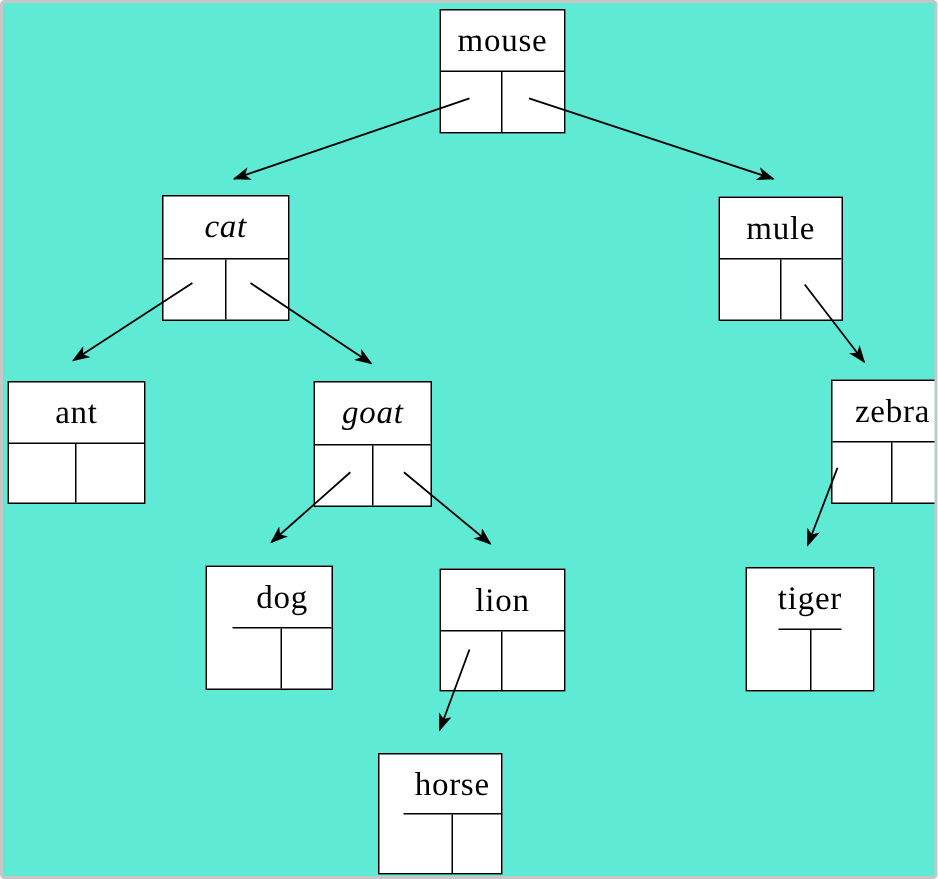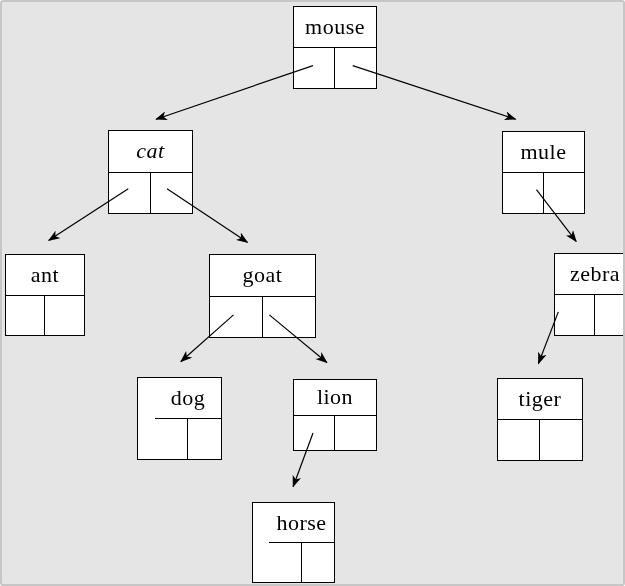--- a/index.html
+++ b/index.html
@@ -6,21 +6,21 @@
     margin: 0;
     padding: 0;
     background: #ffffff;
     font-family: "Liberation Serif", "DejaVu Serif", serif;
   }
   .canvas {
     position: relative;
     width: 625px;
     height: 586px;
     box-sizing: border-box;
-    background: #e5e5e5;
+    background: #5eead4;
     border: 2px solid #c6c6c6;
     border-radius: 3px;
     overflow: hidden;
   }
   .edges-layer {
     position: absolute;
     left: 0;
     top: 0;
     width: 100%;
     height: 100%;
@@ -89,63 +89,63 @@
           <div class="cell right"></div>
         </div>
       </div>
       <div class="node" style="left: 106px; top: 128px; width: 85px; height: 84px; font-style: italic;">
         <div class="node-label">cat</div>
         <div class="node-cells">
           <div class="cell left"></div>
           <div class="cell right"></div>
         </div>
       </div>
-      <div class="node" style="left: 477px; top: 129px; width: 83px; height: 83px; margin-left: 23px;">
+      <div class="node" style="left: 477px; top: 129px; width: 83px; height: 83px;">
         <div class="node-label">mule</div>
         <div class="node-cells">
           <div class="cell left"></div>
           <div class="cell right"></div>
         </div>
       </div>
-      <div class="node" style="left: 3px; top: 252px; width: 80px; height: 82px;">
+      <div class="node" style="left: 3px; top: 252px; width: 92px; height: 82px;">
         <div class="node-label">ant</div>
         <div class="node-cells">
           <div class="cell left"></div>
           <div class="cell right"></div>
         </div>
       </div>
-      <div class="node" style="left: 207px; top: 252px; width: 107px; height: 84px;">
+      <div class="node" style="left: 207px; top: 252px; width: 79px; height: 84px; font-style: italic;">
         <div class="node-label">goat</div>
         <div class="node-cells">
           <div class="cell left"></div>
           <div class="cell right"></div>
         </div>
       </div>
       <div class="node" style="left: 538px; top: 251px; width: 82px; height: 83px; margin-left: 14px;">
         <div class="node-label">zebra</div>
         <div class="node-cells">
           <div class="cell left"></div>
           <div class="cell right"></div>
         </div>
       </div>
       <div class="node" style="left: 135px; top: 375px; width: 85px; height: 83px; padding-left: 17px;">
         <div class="node-label">dog</div>
         <div class="node-cells">
           <div class="cell left"></div>
           <div class="cell right"></div>
         </div>
       </div>
-      <div class="node" style="left: 291px; top: 377px; width: 84px; height: 72px; text-align: right;">
+      <div class="node" style="left: 291px; top: 377px; width: 84px; height: 82px; text-align: right;">
         <div class="node-label">lion</div>
         <div class="node-cells">
           <div class="cell left"></div>
           <div class="cell right"></div>
         </div>
       </div>
-      <div class="node" style="left: 495px; top: 376px; width: 86px; height: 83px;">
+      <div class="node" style="left: 495px; top: 376px; width: 86px; height: 83px; align-items: center;">
         <div class="node-label">tiger</div>
         <div class="node-cells">
           <div class="cell left"></div>
           <div class="cell right"></div>
         </div>
       </div>
       <div class="node" style="left: 250px; top: 500px; width: 83px; height: 81px; padding-left: 16px;">
         <div class="node-label">horse</div>
         <div class="node-cells">
           <div class="cell left"></div>

